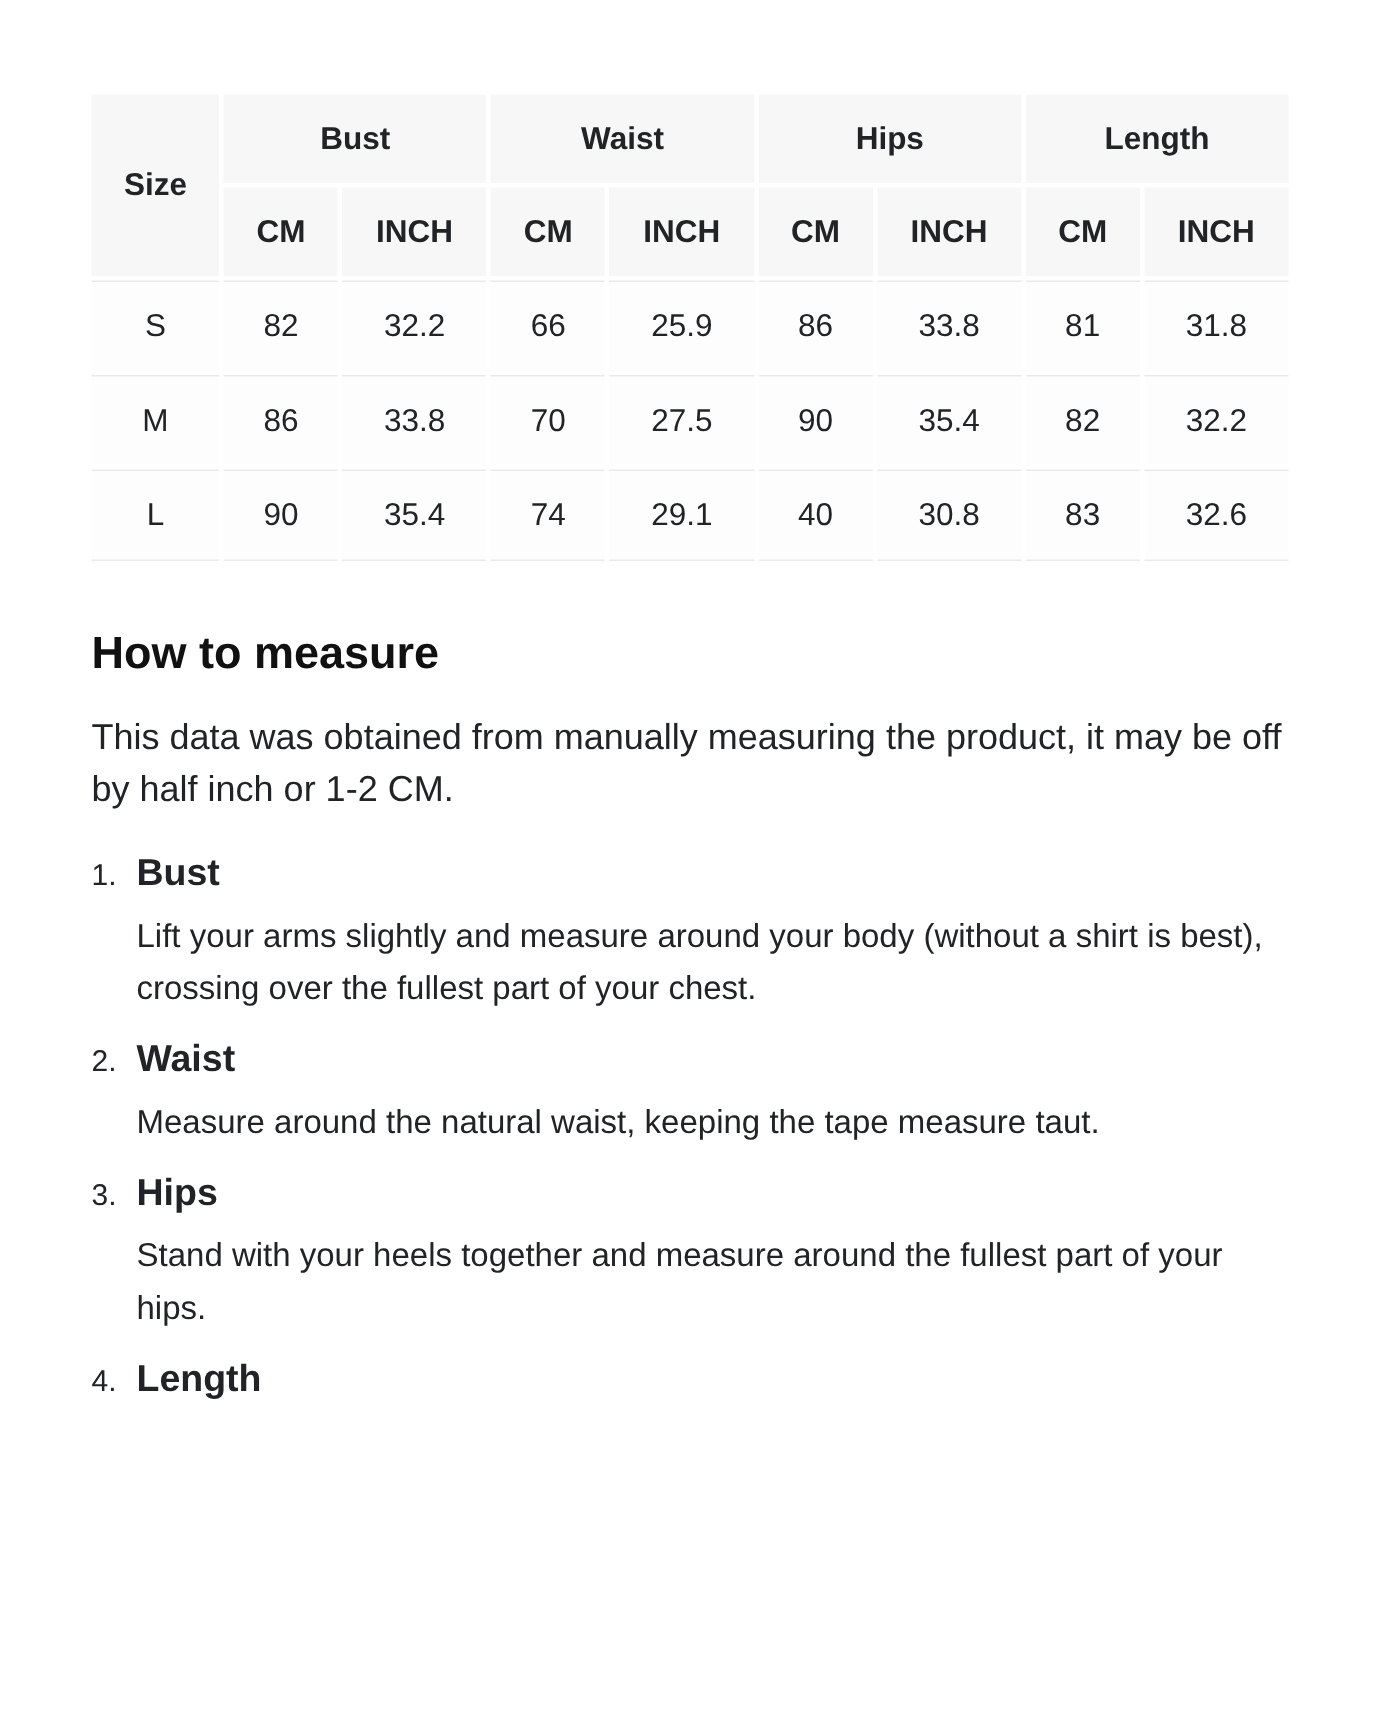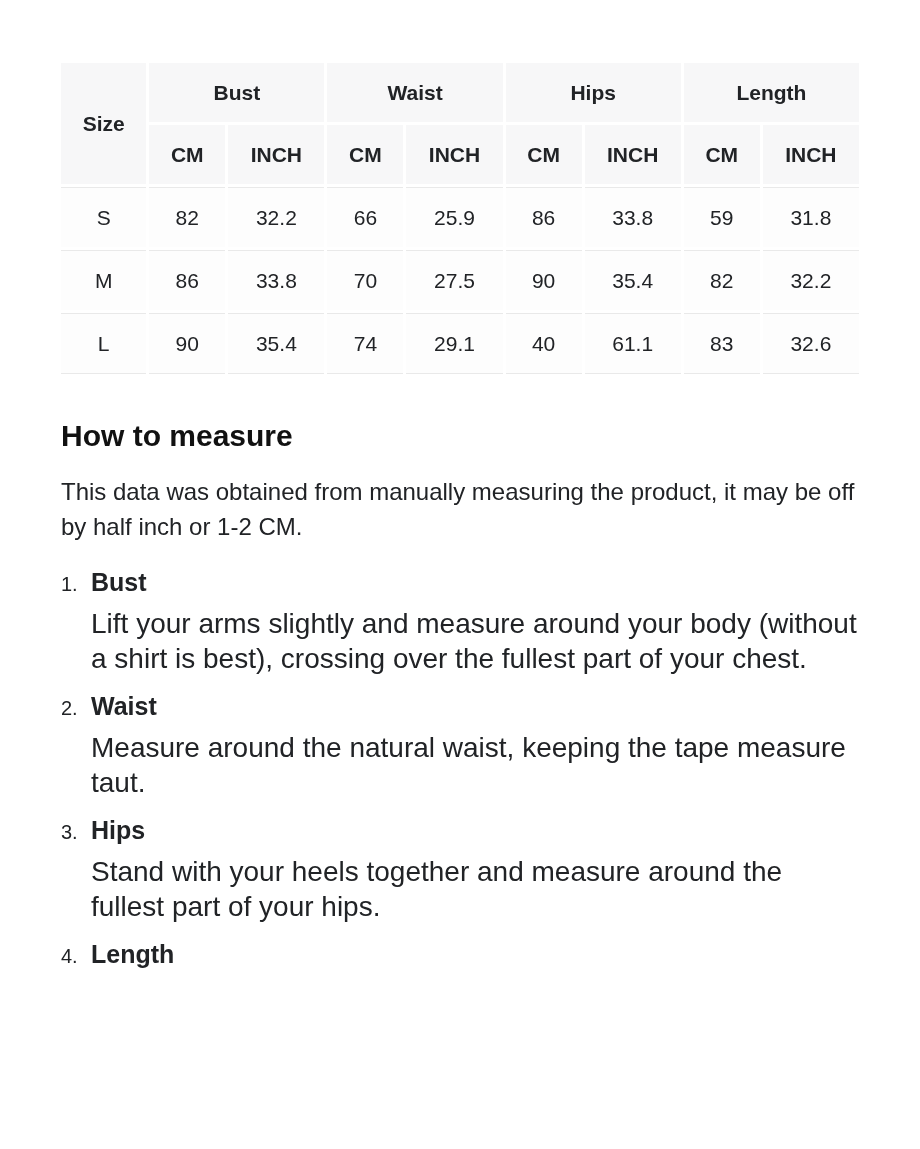--- a/index.html
+++ b/index.html
@@ -68,21 +68,21 @@
   .step-num{
     flex:0 0 30px;
     font-size:20px;
   }
   .step-title{
     font-size:25px;
     font-weight:bold;
   }
   .step-desc{
     margin:9px 0 0 30px;
-    font-size:28px;
+    font-size:22px;
     line-height:35px;
   }
 </style>
 </head>
 <body>
 
 <div class="page">
 
   <table class="size-chart">
     <colgroup>
@@ -117,42 +117,42 @@
     </thead>
     <tbody>
       <tr>
         <td>S</td>
         <td>82</td>
         <td>32.2</td>
         <td>66</td>
         <td>25.9</td>
         <td>86</td>
         <td>33.8</td>
-        <td>59</td>
+        <td>81</td>
         <td>31.8</td>
       </tr>
       <tr>
         <td>M</td>
         <td>86</td>
         <td>33.8</td>
         <td>70</td>
         <td>27.5</td>
         <td>90</td>
         <td>35.4</td>
         <td>82</td>
         <td>32.2</td>
       </tr>
       <tr>
         <td>L</td>
         <td>90</td>
         <td>35.4</td>
         <td>74</td>
         <td>29.1</td>
         <td>40</td>
-        <td>61.1</td>
+        <td>30.8</td>
         <td>83</td>
         <td>32.6</td>
       </tr>
     </tbody>
   </table>
 
   <h2 class="howto-heading">How to measure</h2>
 
   <p class="howto-intro">This data was obtained from manually measuring the product, it may be off by half inch or 1-2 CM.</p>
 

